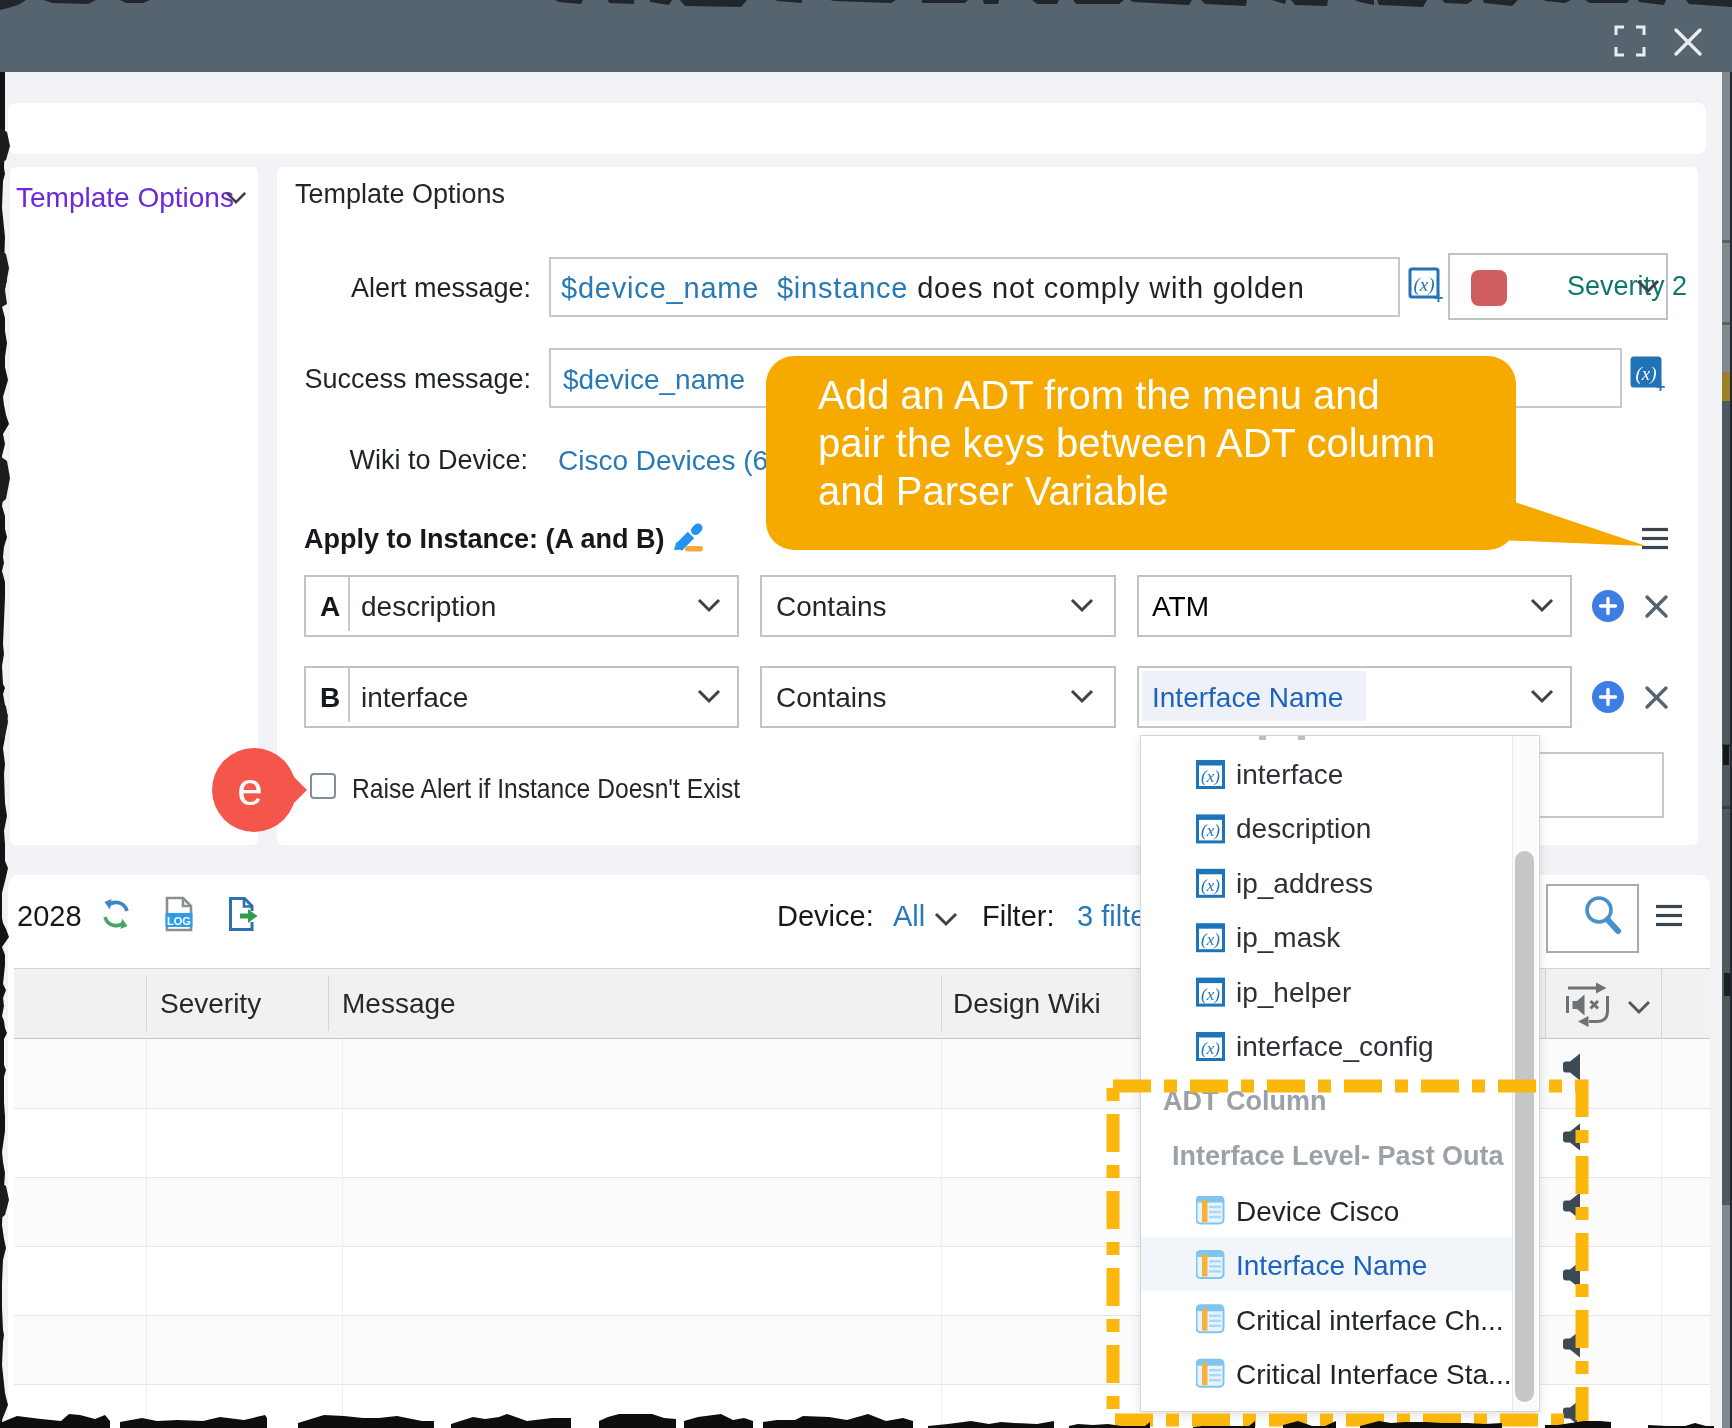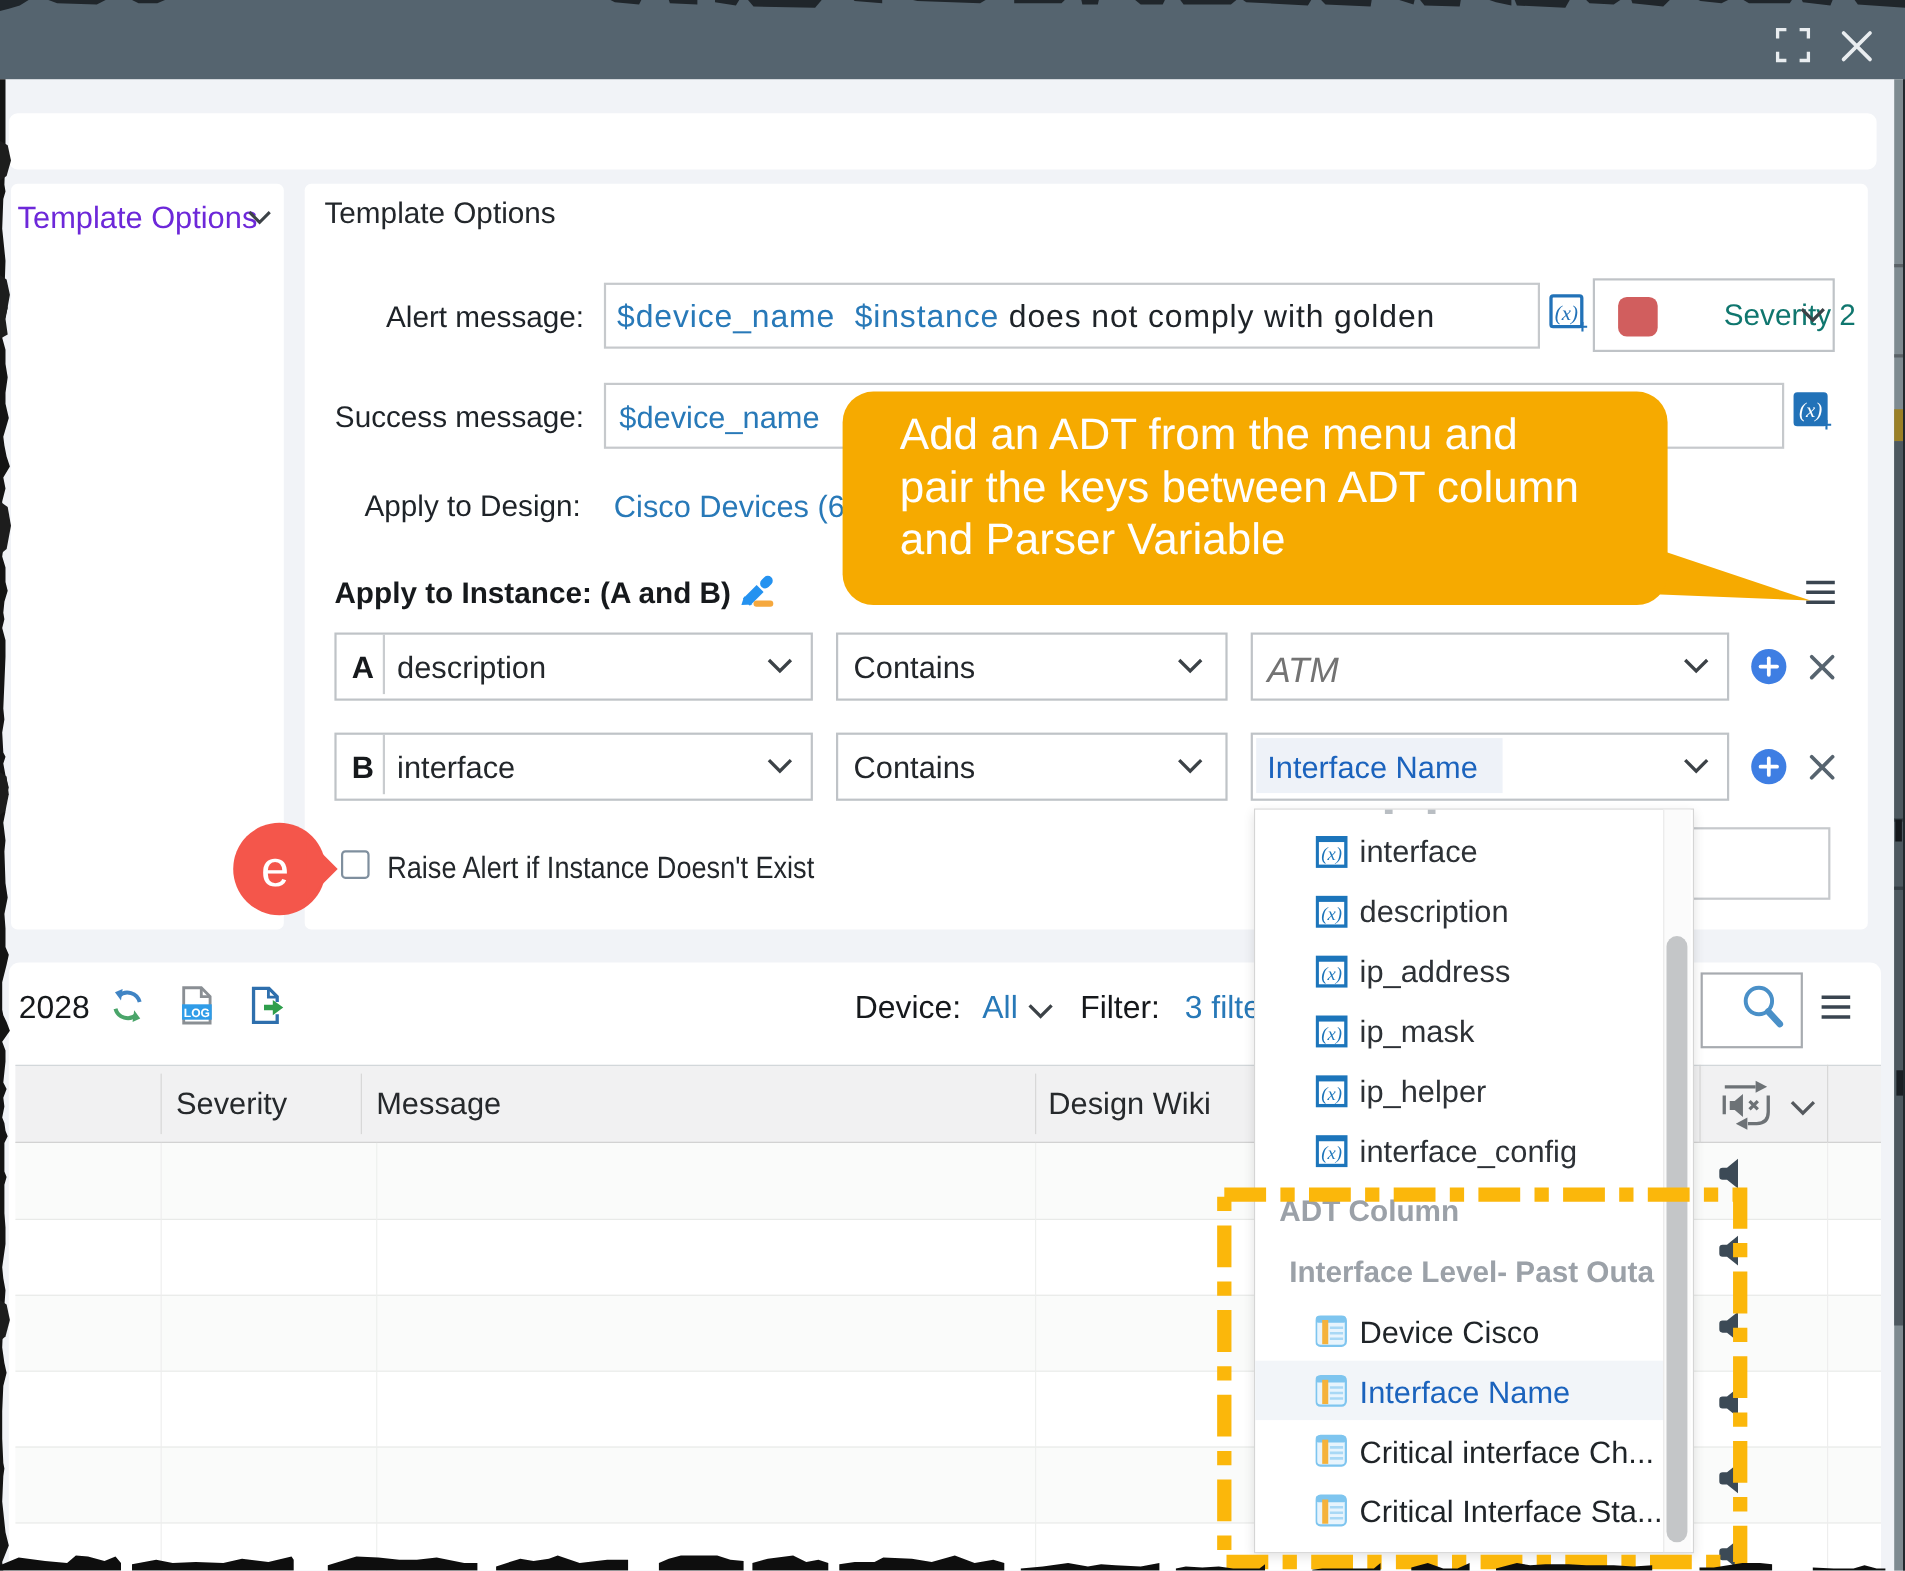--- a/index.html
+++ b/index.html
@@ -65,21 +65,21 @@
 <div class="abs lbl" style="left:200px;top:364px;width:331px;text-align:right;">Success message:</div>
 <div class="abs inp" style="left:549px;top:348px;width:1069px;height:56px;"></div>
 <div class="abs blue" style="left:563px;top:364px;font-size:28px;">$device_name</div>
 
 <svg class="abs" style="left:1630px;top:356px;" width="38" height="38" viewBox="0 0 38 38">
   <rect x="2" y="2" width="28" height="28" fill="#2272b8" stroke="#2272b8" stroke-width="3" rx="2"></rect>
   <text x="16" y="23.5" font-size="19" font-style="italic" font-family="Liberation Serif" fill="#fff" text-anchor="middle">(x)</text>
   <text x="30.5" y="36" font-size="17" fill="#2272b8" text-anchor="middle" font-weight="bold">+</text>
 </svg>
 
-<div class="abs lbl" style="left:200px;top:445px;width:328px;text-align:right;">Apply to Design:</div>
+<div class="abs lbl" style="left:200px;top:445px;width:328px;text-align:right;">Wiki to Device:</div>
 <div class="abs blue" style="left:558px;top:445px;font-size:28px;">Cisco Devices (65)</div>
 
 <div class="abs" style="left:304px;top:524px;font-size:27px;font-weight:bold;color:#16191c;">Apply to Instance: (A and B)</div>
 
 <svg class="abs" style="left:668px;top:518px;" width="38" height="38" viewBox="0 0 38 38">
   <path d="M6 32 L8.5 24 L16 31.5 Z" fill="#2492f0"></path>
   <path d="M10.5 29.5 L23 17" stroke="#2492f0" stroke-width="9"></path>
   <path d="M27.5 12.5 L30 10" stroke="#2492f0" stroke-width="9" stroke-linecap="round"></path>
   <rect x="17" y="28" width="18" height="5.5" rx="2.7" fill="#f5a83e"></rect>
 </svg>
@@ -98,21 +98,21 @@
 <div class="abs" style="left:361px;top:591px;font-size:28px;color:#23272b;">description</div>
 <svg class="abs" style="left:695px;top:596px;" width="28" height="20" viewBox="0 0 28 20">
     <path d="M4 4 L14 14 L24 4" class="chev"></path>
   </svg>
 <div class="abs selbox" style="left:760px;top:575px;width:352px;height:58px;"></div>
 <div class="abs" style="left:776px;top:591px;font-size:28px;color:#23272b;">Contains</div>
 <svg class="abs" style="left:1068px;top:596px;" width="28" height="20" viewBox="0 0 28 20">
     <path d="M4 4 L14 14 L24 4" class="chev"></path>
   </svg>
 <div class="abs selbox" style="left:1137px;top:575px;width:431px;height:58px;"></div>
-<div class="abs" style="left:1152px;top:591px;font-size:32px;color:#737373;font-style:italic;">ATM</div>
+<div class="abs" style="left:1152px;top:591px;font-size:28px;color:#000000;">ATM</div>
 <svg class="abs" style="left:1528px;top:596px;" width="28" height="20" viewBox="0 0 28 20">
     <path d="M4 4 L14 14 L24 4" class="chev"></path>
   </svg>
 <div class="abs" style="left:1592px;top:590px;width:32px;height:32px;border-radius:50%;background:#3e7ee3;"></div>
 <svg class="abs" style="left:1592px;top:590px;" width="32" height="32" viewBox="0 0 32 32">
     <g stroke="#fff" stroke-width="3.4" stroke-linecap="round">
       <path d="M16 8.5 L16 23.5"></path>
       <path d="M8.5 16 L23.5 16"></path>
     </g>
   </svg>

